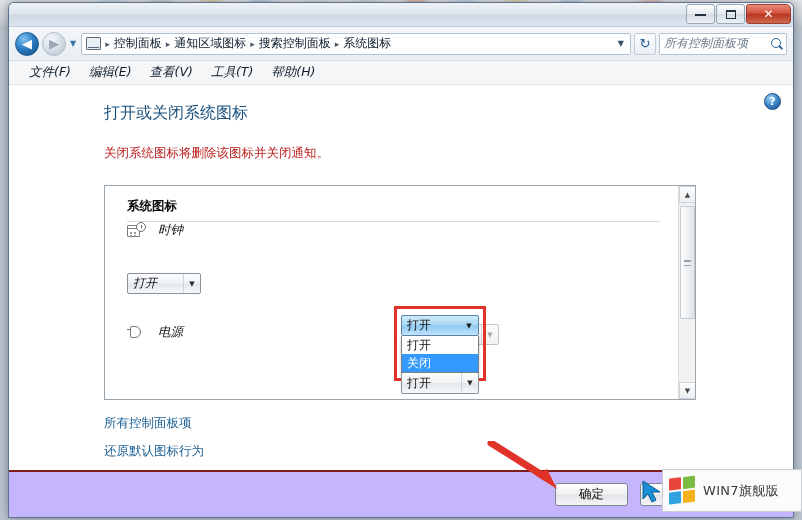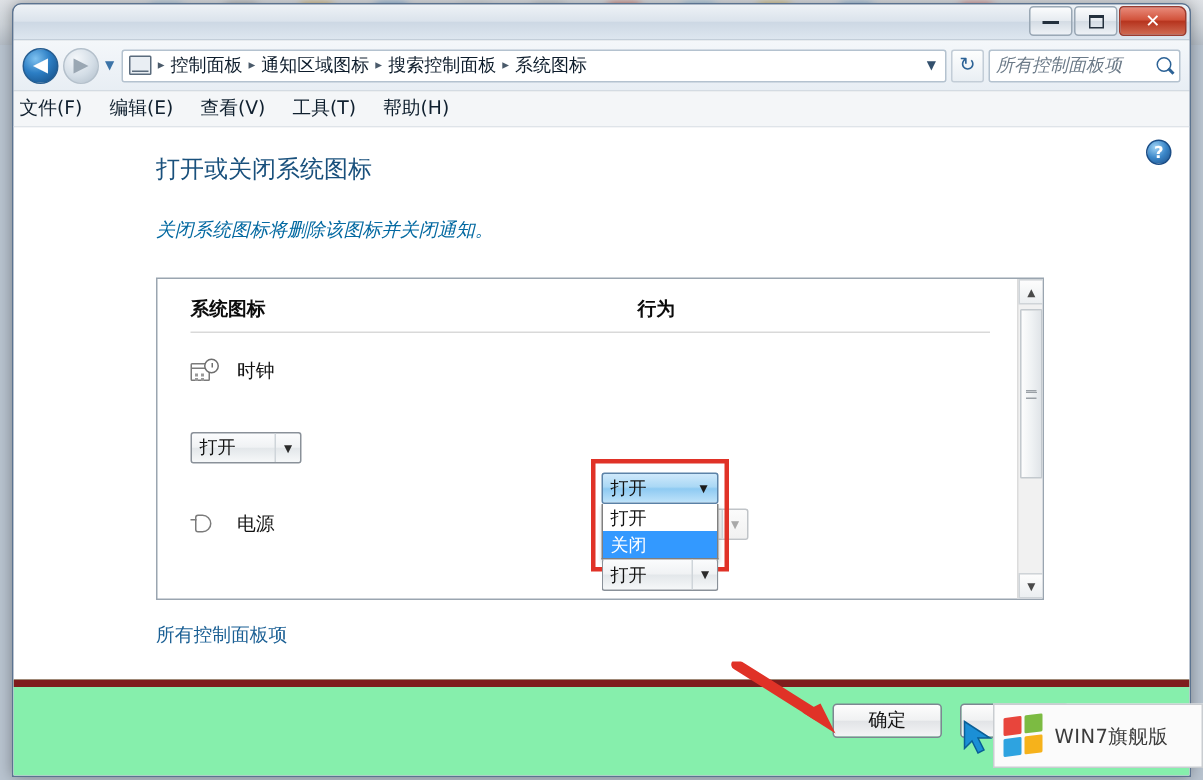--- a/index.html
+++ b/index.html
@@ -116,24 +116,24 @@
     border:1.5px solid #2c6296; border-radius:50%;
   }
   .magnifier::after {
     content:""; position:absolute; right:0; bottom:0; width:5px; height:1.5px;
     background:#2c6296; transform: rotate(45deg); transform-origin: right bottom;
   }
 
   
   #menubar {
     height: 24px; display: flex; align-items: center; gap: 18px;
-    padding: 0 4px;
+    padding: 0 20px;
     background: #f4f6f8;
     border-bottom: 1px solid #dfe4e9;
-    font-size: 12.5px; color: #10202f;
+    font-size: 12.5px; color: #10202f; font-style: italic;
   }
 
   
   #content {
     position: relative;
     height: calc(100% - 24px - 34px - 24px);
     background: #fff;
     padding: 18px 0 0 0;
   }
   #help-icon {
@@ -143,43 +143,43 @@
     border: 1px solid #1b4d86;
     color: #fff; font-size: 11px; font-weight: bold;
     display: flex; align-items: center; justify-content: center;
     line-height: 1;
   }
   #page-title {
     font-size: 16px; color: #19507c; font-weight: normal;
     margin: 0 0 0 95px;
   }
   #page-desc {
-    font-size: 12.5px; color: #0369a1;
+    font-size: 12.5px; color: #b91c1c;
     margin: 21px 0 0 95px;
-    font-style: italic;
   }
 
   
   #listbox {
     position: absolute; left: 95px; top: 100px;
     width: 592px; height: 215px;
     border: 1px solid #9aa5b0; background: #fff;
     overflow: hidden;
   }
   #listinner { position: absolute; left:0; top:0; right: 17px; bottom: 0; padding: 12px 0 0 0; }
   #colheads {
     display: flex; font-size: 12.5px; font-weight: bold; color: #0c0c0c;
     padding: 0 0 6px 0; margin: 0 18px 0 22px;
     border-bottom: 1px solid #d9d9d9;
   }
   .col-icon { width: 298px; }
   .col-behav { flex: 1; }
   .row {
-    display: flex; align-items: center; height: 51px;
+    display: flex; align-items: flex-start; height: 51px;
     margin: 0 18px 0 22px;
+    font-style: italic;
   }
   .row-label { width: 298px; display: flex; align-items: center; gap: 12px; }
   .row-name { font-size: 12.5px; color: #111; }
   .sysicon { width: 19px; height: 17px; position: relative; flex: none; color:#6b6b6b; }
 
   
   .ic-clock .cal {
     position:absolute; left:0; top:3px; width:13px; height:12px;
     border:1.4px solid #7b7b7b; border-radius:1px; background:#fff;
   }
@@ -305,22 +305,22 @@
 
   
   .link {
     position: absolute; left: 95px; font-size: 12.5px; color: #1a5f94;
   }
   #link-custom { top: 330px; }
   #link-restore { top: 358px; }
 
   
   #footer {
-    position: absolute; left: 0; right: 0; bottom: 0; height: 64px;
-    background: #86efac; border-top: 5px solid #7f1d1d;
+    position: absolute; left: 0; right: 0; bottom: 0; height: 47px;
+    background: #c4b5fd; border-top: 2px solid #7f1d1d;
   }
   .dlgbtn {
     position: absolute; top: 11px; width: 73px; height: 23px;
     border: 1px solid #7d8792; border-radius: 3px;
     background: linear-gradient(180deg,#fdfdfd 0%,#f0f1f2 48%,#e2e4e7 52%,#f4f5f6 100%);
     font-size: 12.5px; color: #111;
     display: flex; align-items: center; justify-content: center;
   }
   #btn-ok { left: 546px; }
   #btn-cancel { left: 631px; }
@@ -430,21 +430,20 @@
     </div>
 
     <div id="page-title">打开或关闭系统图标</div>
     <div id="page-desc">关闭系统图标将删除该图标并关闭通知。</div>
 
     <div id="listbox">
       <div id="listinner">
 
         <div id="colheads">
           <span class="col-icon">系统图标</span>
-          <span class="col-behav">行为</span>
         </div>
 
         <div class="row">
           <span class="row-label">
             <span class="sysicon ic-clock">
               <span class="cal"></span>
                 <span class="dial"></span>
             </span>
             <span class="row-name">时钟</span>
           </span>
@@ -505,20 +504,21 @@
         <span class="combo" style="width:78px;border-top:none">
           <span class="val">打开</span>
           <span class="arrow">▼</span>
         </span>
       </div>
     </div>
 
     <div id="anno-rect"></div>
 
     <a class="link" id="link-custom">所有控制面板项</a>
+    <a class="link" id="link-restore">还原默认图标行为</a>
 
     <div id="footer">
       <div class="dlgbtn" id="btn-ok">确定</div>
       <div class="dlgbtn" id="btn-cancel"></div>
     </div>
 
   </div>
 </div>
 
 <svg id="anno-arrow" width="80" height="50" viewBox="0 0 80 50">

